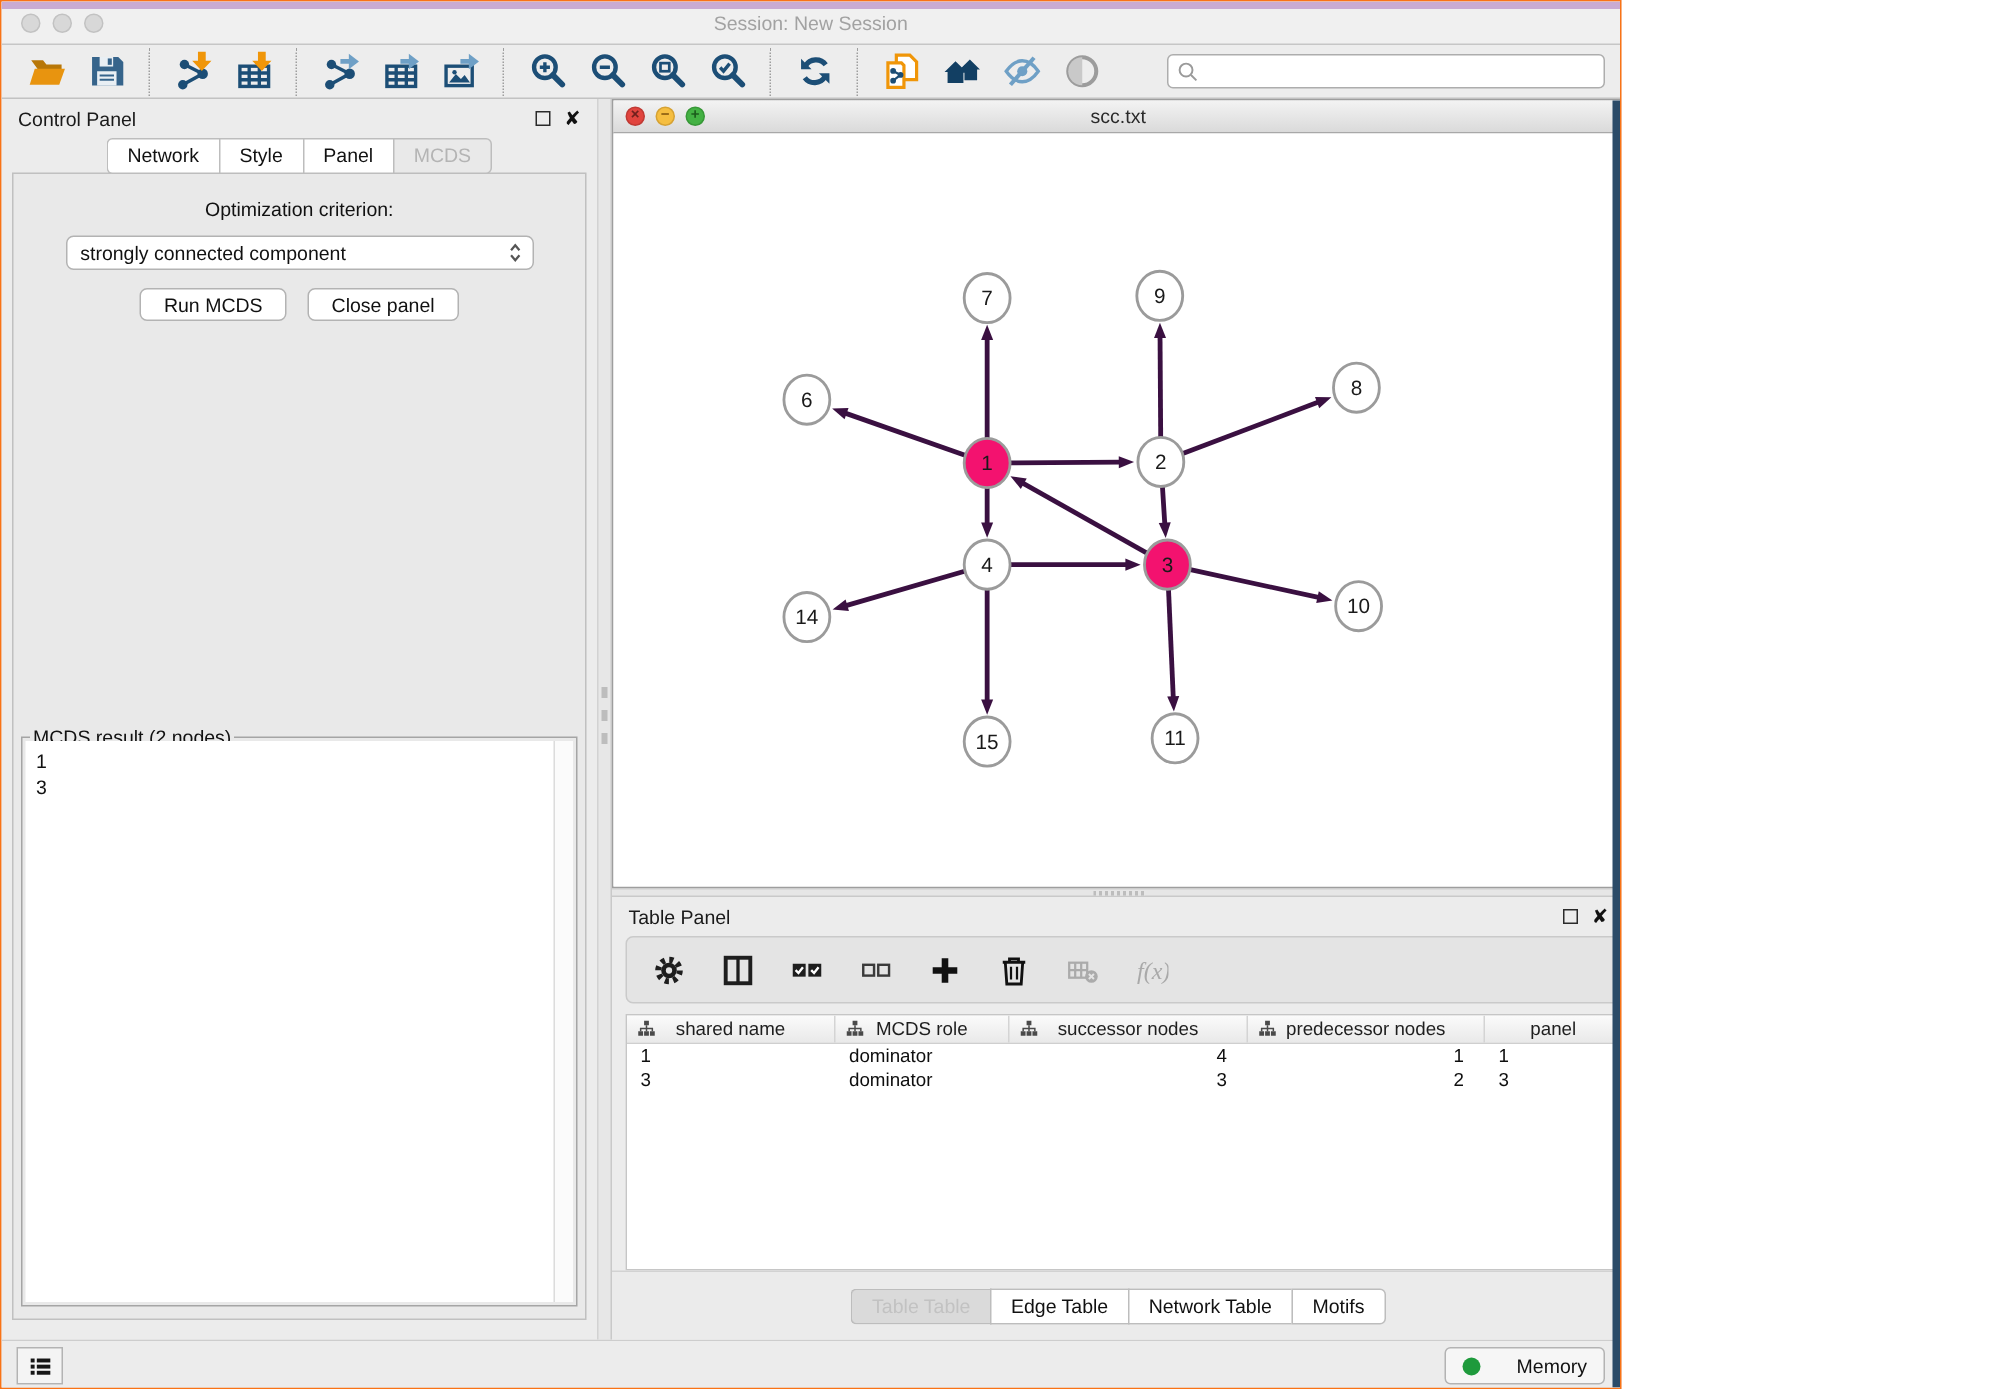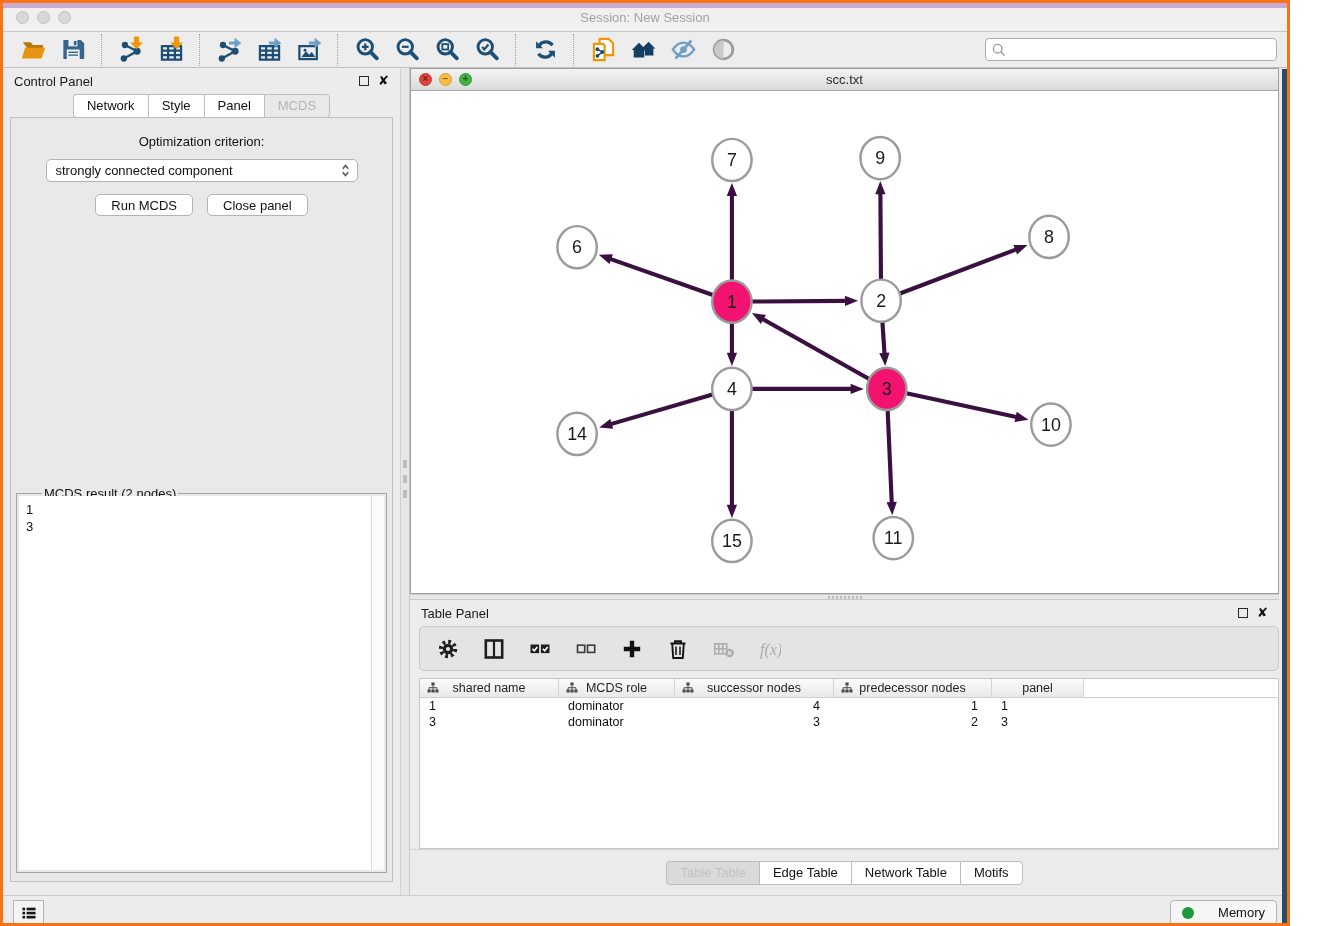--- a/index.html
+++ b/index.html
@@ -1,18 +1,18 @@
 <!DOCTYPE html>
 <html><head>
 <meta charset="utf-8">
 <style>
   * { margin:0; padding:0; box-sizing:border-box; }
   html,body { width:1340px; height:926px; }
   body { font-family:"Liberation Sans","DejaVu Sans",sans-serif; }
-  .app { position:relative; width:1290px; height:926px; background:#ECECEC; overflow:hidden; border:3px solid #f97316; }
+  .app { position:relative; width:1081px; height:926px; background:#ECECEC; overflow:hidden; border:1px solid #f97316; }
 
   
   .titlebar { height:29px; position:relative; background:#F0F0F0; border-bottom:1px solid #C6C6C6; }
   .titlebar .purple-strip { position:absolute; top:0; left:0; right:0; height:5px; background:#C9ABD2; }
   .traffic { position:absolute; left:13px; top:8px; display:flex; gap:8px; }
   .tl { width:13px; height:13px; border-radius:50%; background:#D8D8D8; border:1px solid #C2C2C2; }
   .tb-title { position:absolute; left:0; right:0; top:7px; text-align:center; font-size:13px; color:#A2A2A2; }
 
   
   .toolbar { height:36px; display:flex; align-items:center; background:#EDEDED; border-bottom:1px solid #C2C2C2; padding:0 10px; }
@@ -38,21 +38,21 @@
   .tab:first-child { border-radius:4px 0 0 4px; }
   .tab:last-child { border-radius:0 4px 4px 0; border-right:1px solid #BDBDBD; }
   .tab.tab-active { background:#E9E9E9; color:#B4B4B4; }
   .cp-body { flex:1; margin:0 7px 13px 7px; border:1px solid #C0C0C0; background:#E9E9E9; display:flex; flex-direction:column; align-items:center; padding:16px 8px 8px; }
   .opt-label { font-size:13px; color:#111; margin-bottom:10px; }
   .cp-select { width:312px; height:23px; background:#fff; border:1px solid #B3B3B3; border-radius:5px; display:flex; align-items:center; padding:0 5px 0 9px; font-size:13px; color:#111; cursor:pointer; }
   .cp-select .sel-txt { flex:1; }
   .btn-row { display:flex; gap:14px; margin-top:12px; }
   .pbtn { height:22px; padding:0 15px; background:#fff; border:1px solid #B3B3B3; border-radius:5px; font-size:13px; color:#111; cursor:pointer; font-family:inherit; }
   .result-fs { margin-top:auto; width:371px; height:380px; border:1px solid #A5A5A5; position:relative; }
-  .result-legend { position:absolute; top:-8px; left:5px; font-size:13px; color:#111; background:#E9E9E9; padding:0 2px;margin-left:20px; }
+  .result-legend { position:absolute; top:-8px; left:5px; font-size:13px; color:#111; background:#E9E9E9; padding:0 2px; }
   .result-area { position:absolute; inset:2px; background:#fff; display:flex; }
   .result-lines { flex:1; padding:5px 7px; font-size:13px; color:#111; line-height:17px; }
   .result-scroll { width:13px; background:#FBFBFB; border-left:1px solid #DCDCDC; }
 
   
   .v-divider { width:10px; flex:none; background:#E7E7E7; border-left:1px solid #D2D2D2; border-right:1px solid #C9C9C9; position:relative; cursor:col-resize; }
   .v-handle { position:absolute; top:392px; left:2px; width:4px; height:38px; background:linear-gradient(#BDBDBD 20%,#E7E7E7 20%,#E7E7E7 40%,#BDBDBD 40%,#BDBDBD 60%,#E7E7E7 60%,#E7E7E7 80%,#BDBDBD 80%); }
 
   
   .right-col { flex:1; display:flex; flex-direction:column; margin-right:8px; }

